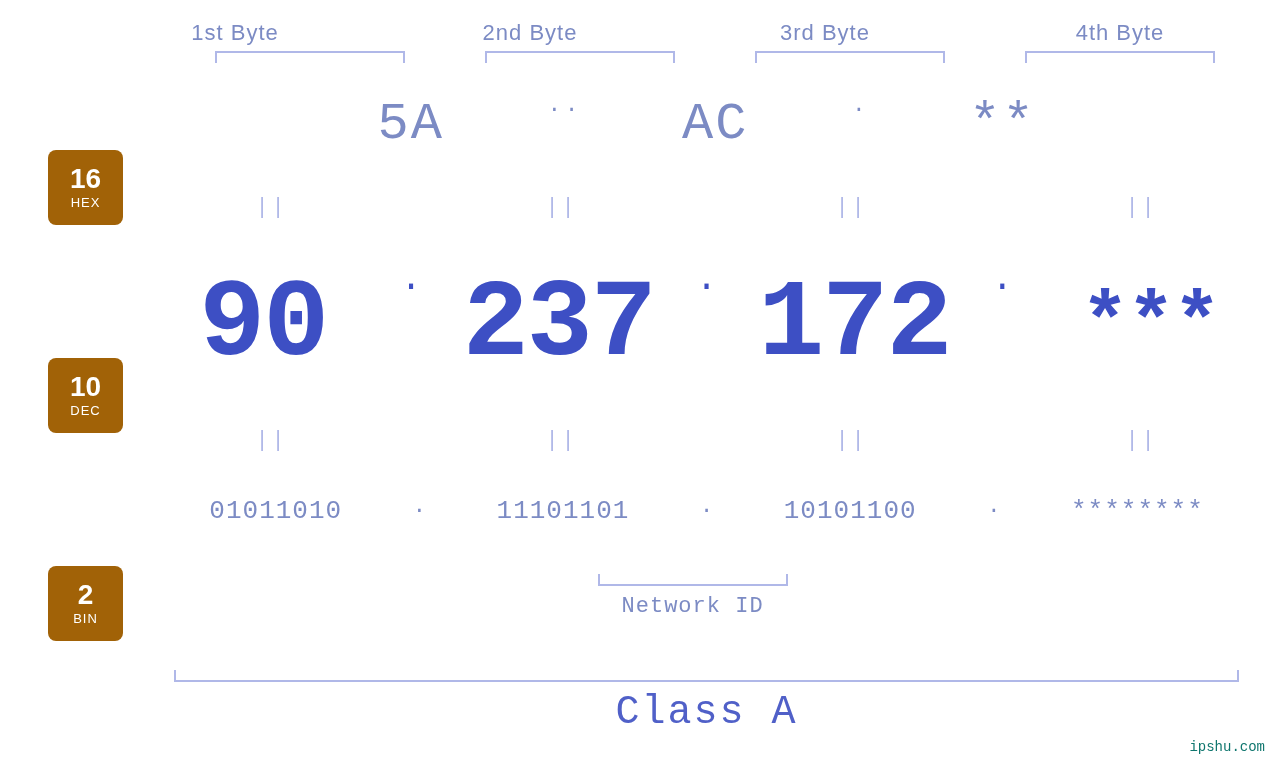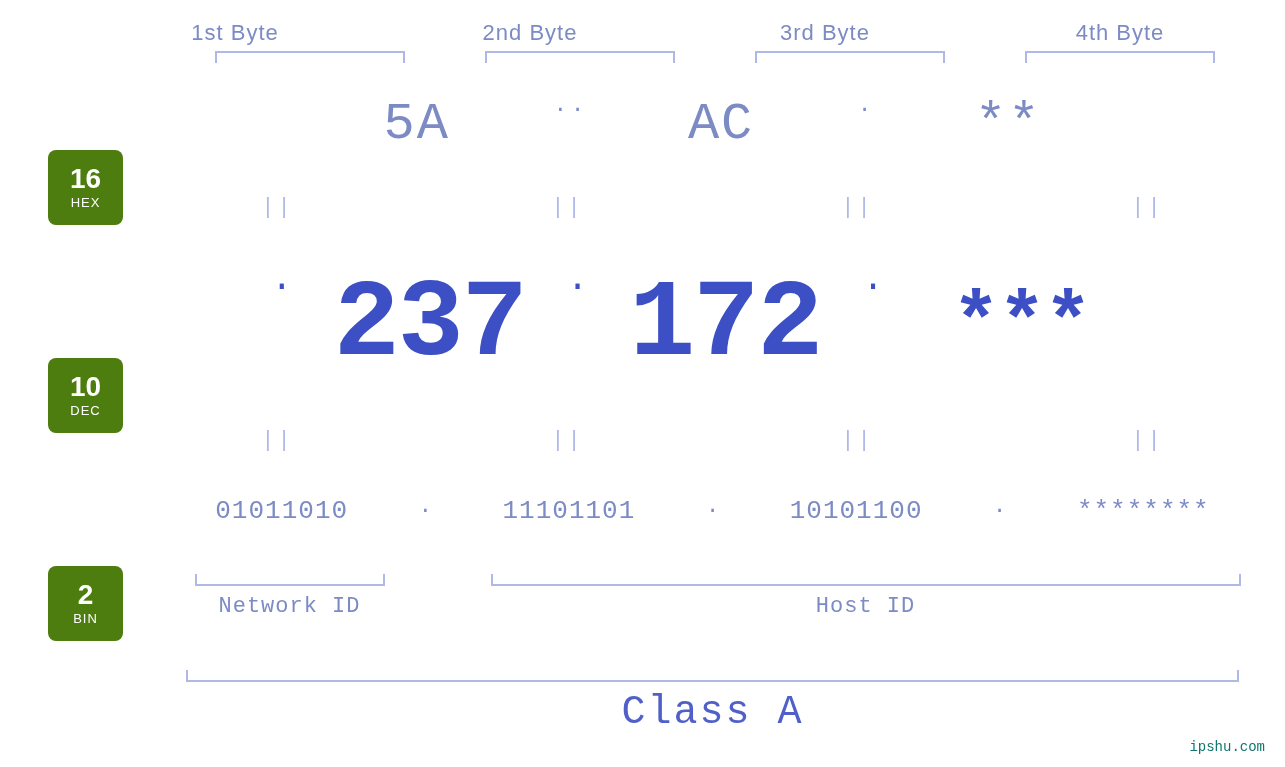--- a/index.html
+++ b/index.html
@@ -72,21 +72,21 @@
       padding-left: 48px;
       padding-top: 20px;
       padding-bottom: 60px;
       gap: 0;
       width: 140px;
     }
 
     .badge {
       width: 75px;
       height: 75px;
-      background: #4d7c0f;
+      background: #a16207;
       border-radius: 8px;
       display: flex;
       flex-direction: column;
       align-items: center;
       justify-content: center;
       color: white;
     }
 
     .badge-num {
       font-size: 28px;
@@ -272,20 +272,23 @@
         <div class="eq-cell"><span class="eq-symbol">||</span></div>
         <div style="width:20px;"></div>
         <div class="eq-cell"><span class="eq-symbol">||</span></div>
         <div style="width:20px;"></div>
         <div class="eq-cell"><span class="eq-symbol">||</span></div>
         <div style="width:20px;"></div>
         <div class="eq-cell"><span class="eq-symbol">||</span></div>
       </div>
 
       <div class="data-row dec-row">
+        <div class="byte-cell">
+          <span class="dec-val">90</span>
+        </div>
         <span class="dot-sep">.</span>
         <div class="byte-cell">
           <span class="dec-val">237</span>
         </div>
         <span class="dot-sep">.</span>
         <div class="byte-cell">
           <span class="dec-val">172</span>
         </div>
         <span class="dot-sep">.</span>
         <div class="byte-cell">
@@ -322,24 +325,20 @@
       </div>
 
       <div style="display:flex; flex-direction:row; align-items:flex-start; width:100%; justify-content:center; margin-top: 5px; gap: 8px;">
 
         <div style="display:flex; flex-direction:column; align-items:center; width:270px;">
           <div style="width:190px; height:12px; border-bottom: 2px solid #b0b8e8; border-left: 2px solid #b0b8e8; border-right: 2px solid #b0b8e8;"></div>
           <span style="color:#7c8bc4; font-size:22px; margin-top:8px; font-family:'Courier New',monospace; letter-spacing:1px;">Network ID</span>
         </div>
         <div style="width:20px;"></div>
 
-        <div style="display:flex; flex-direction:column; align-items:center; width:810px;">
-          <div style="width:750px; height:12px; border-bottom: 2px solid #b0b8e8; border-left: 2px solid #b0b8e8; border-right: 2px solid #b0b8e8;"></div>
-          <span style="color:#7c8bc4; font-size:22px; margin-top:8px; font-family:'Courier New',monospace; letter-spacing:1px;">Host ID</span>
-        </div>
       </div>
 
       <div style="display:flex; flex-direction:column; align-items:center; width:100%; margin-top:8px;">
         <div style="width:92%; height:12px; border-bottom: 2px solid #b0b8e8; border-left: 2px solid #b0b8e8; border-right: 2px solid #b0b8e8;"></div>
         <span style="color:#5060c8; font-size:40px; margin-top:8px; font-family:'Courier New',monospace; letter-spacing:2px;">Class A</span>
       </div>
 
     </div>
   </div>
 

